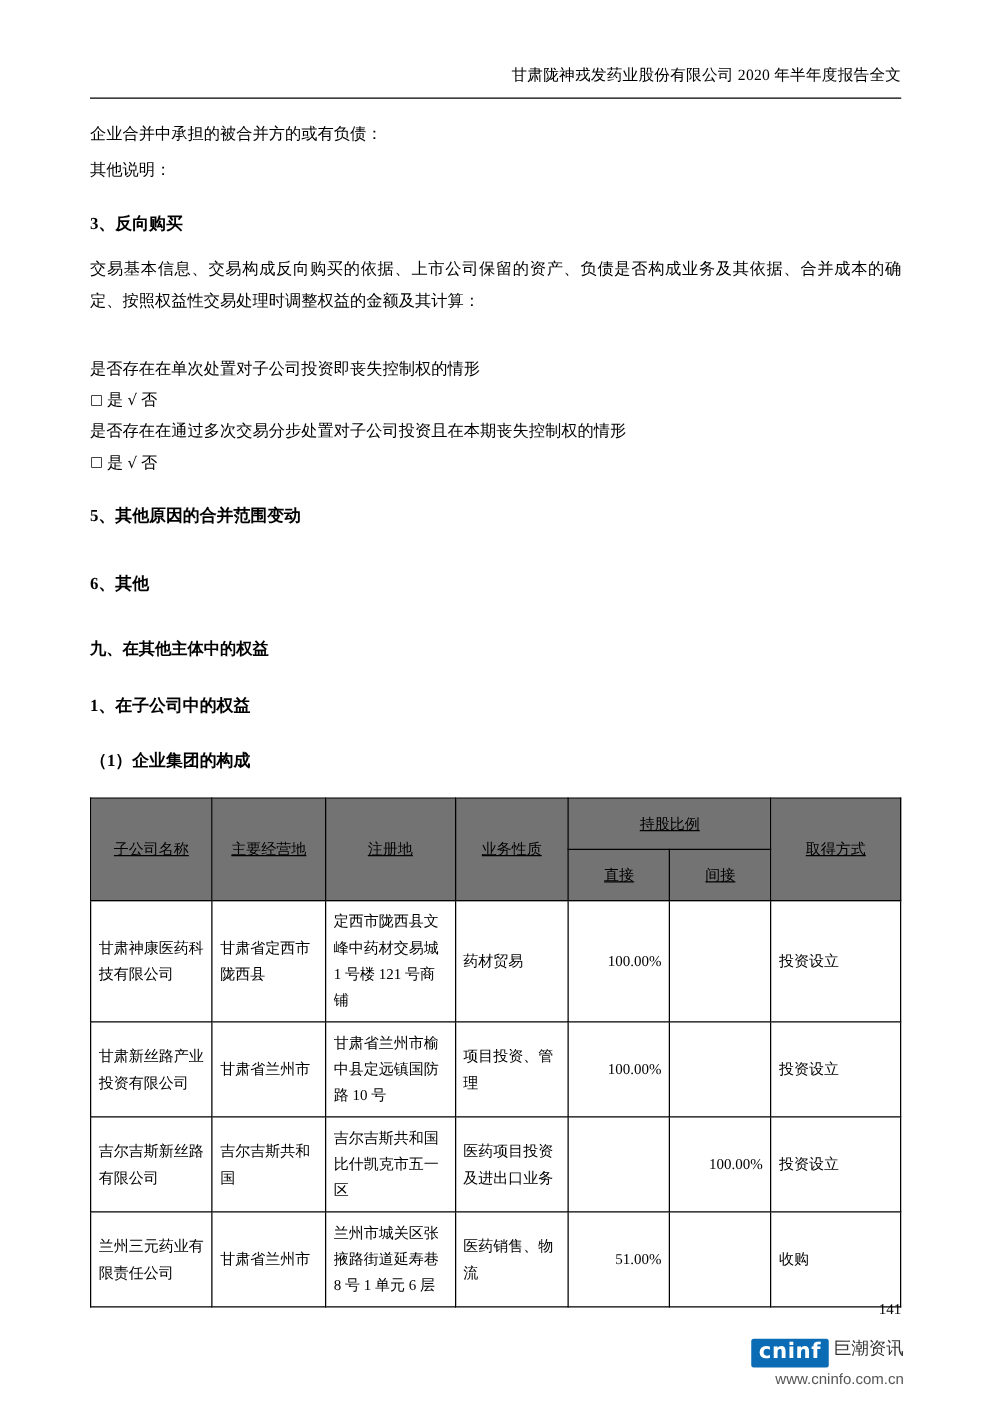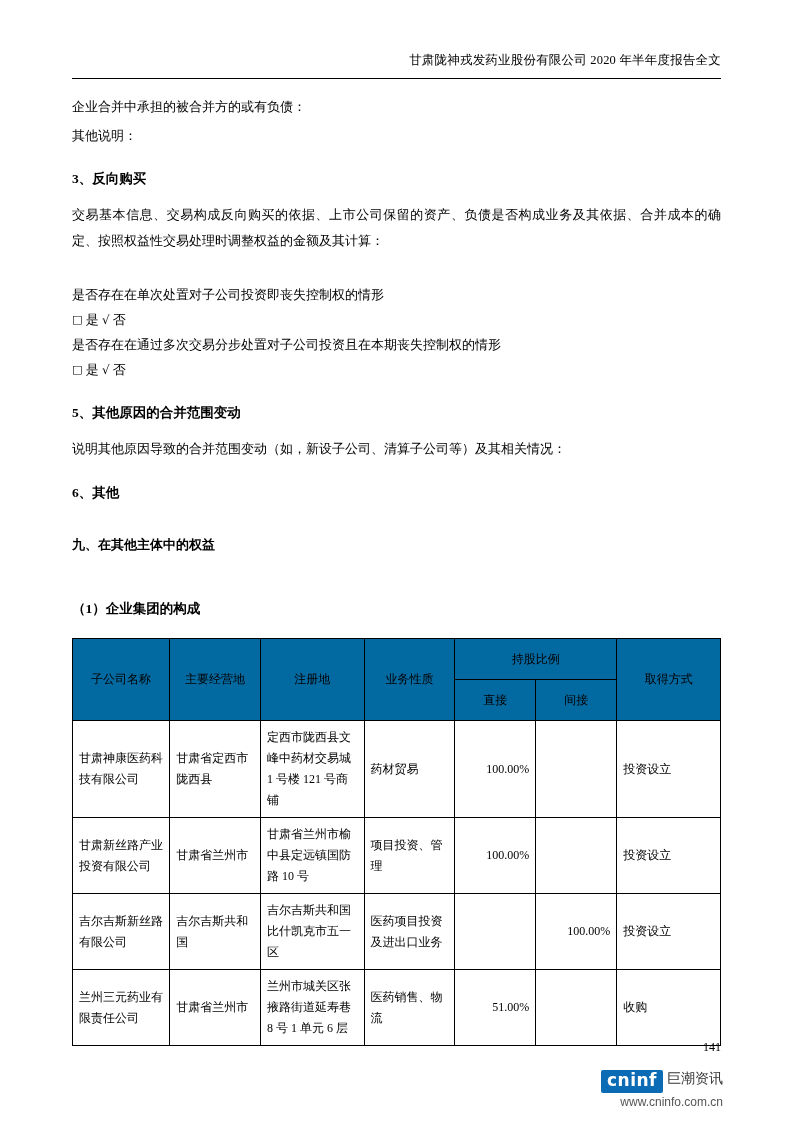--- a/index.html
+++ b/index.html
@@ -91,23 +91,24 @@
     table-layout: fixed;
   }
   table.equity th, table.equity td {
     border: 1px solid #000;
     padding: 6px 6px;
     vertical-align: middle;
     line-height: 21px;
     font-weight: normal;
   }
   table.equity thead th {
-    background: #0369a1;
+    background: #737373;
     text-align: center;
     height: 28px;
+    text-decoration: underline;
   }
   td.l { text-align: left; }
   td.r { text-align: right; }
   .num { font-family: "Liberation Serif", serif; }
   .pagenum {
     position: absolute;
     right: 72px;
     top: 1040px;
     font-size: 12px;
   }
@@ -178,29 +179,29 @@
     <div class="checkline">
       <span class="box">□</span>
       <span>是</span>
       <span class="tick">√</span>
       <span>否</span>
     </div>
 
     <div class="gap-m"></div>
     <h3 class="sec">5、其他原因的合并范围变动</h3>
     <div class="gap-s"></div>
-    <div class="para">说明其他原因导致的合并范围变动（如，新设子公司、清算子公司等）及其相关情况：</div>
 
     <div class="gap-m"></div>
     <h3 class="sec">6、其他</h3>
 
     <div class="gap-l"></div>
     <h2 class="bigsec">九、在其他主体中的权益</h2>
 
     <div class="gap-m"></div>
+    <h3 class="sec">1、在子公司中的权益</h3>
 
     <div class="gap-m"></div>
     <h3 class="sec">（1）企业集团的构成</h3>
 
     <table class="equity">
       <colgroup>
         <col style="width: 15%">
         <col style="width: 14%">
         <col style="width: 16%">
         <col style="width: 14%">

